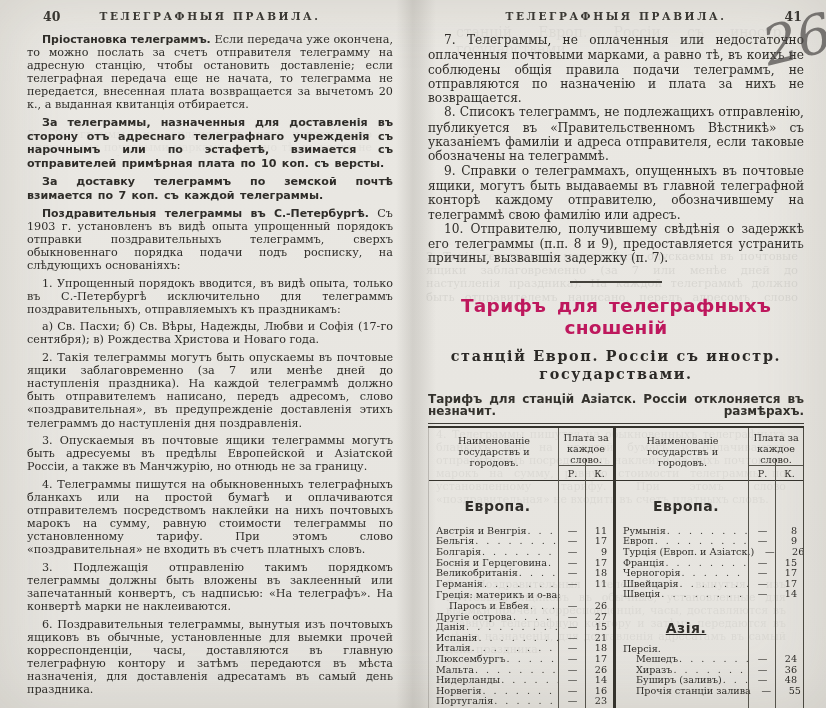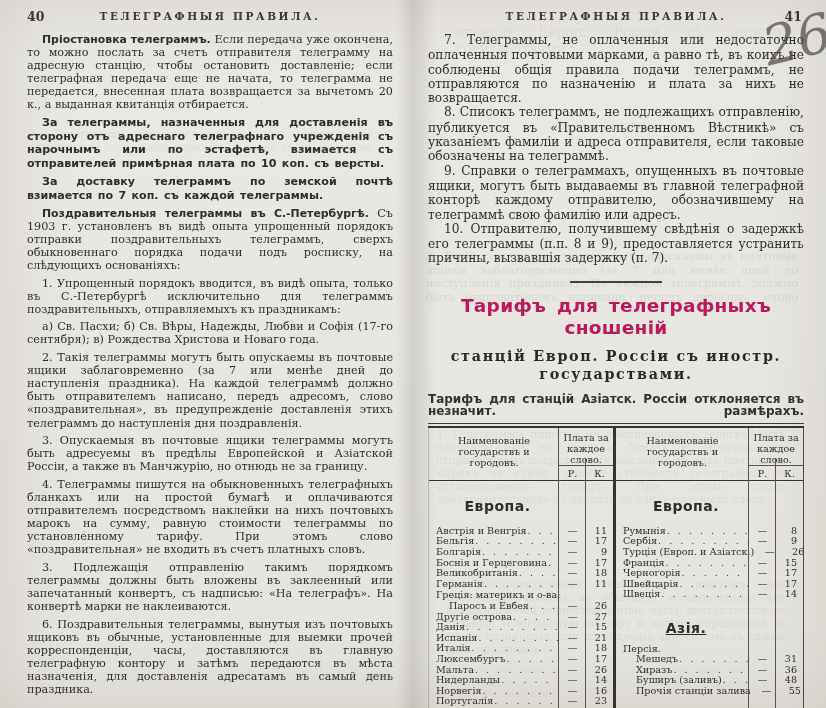--- a/index.html
+++ b/index.html
@@ -9,21 +9,21 @@
         background:linear-gradient(180deg,#eae8e3 0%,#e8e6e1 55%,#e5e3de 100%);
         box-shadow:inset 0 0 70px rgba(110,105,90,0.18);}
   .gutter{position:absolute;left:396px;top:0;width:40px;height:708px;
         background:linear-gradient(90deg,rgba(60,55,45,0) 0%,rgba(60,55,45,0.13) 42%,rgba(60,55,45,0.10) 58%,rgba(60,55,45,0) 100%);}
   .page{position:absolute;top:0;height:708px;box-sizing:border-box;color:#2f2d29;z-index:1;overflow:hidden;}
   .page-left{left:0;width:406px;padding:10px 13px 0 27px;}
   .page-right{left:414px;width:412px;padding:10px 22px 0 14px;}
 
   .running-head{position:relative;text-align:center;font-weight:bold;font-size:10.5px;
         letter-spacing:2.6px;color:#3a3833;margin-bottom:9px;height:14px;}
-  .pagenum{position:absolute;top:-1px;font-size:12.5px;letter-spacing:0;}
+  .pagenum{position:absolute;top:-1px;font-size:12.5px;letter-spacing:0;margin-left:16px;}
   .page-left .pagenum{left:0;}
   .page-right .pagenum{right:2px;}
 
   .page-left .para{font-size:11.2px;line-height:13.1px;text-align:justify;text-indent:15px;margin:0 0 4.5px;}
   .page-right .para{font-size:12.2px;line-height:14.3px;text-align:justify;text-indent:16px;margin:0;}
   .page-right .paras{margin-top:4px;}
   .para .lead{font-family:"DejaVu Sans",sans-serif;font-weight:bold;font-size:10.9px;}
   .para .lead:not(:empty)::after{content:" ";}
   .para.bold{font-family:"DejaVu Sans",sans-serif;font-weight:bold;font-size:11.1px;line-height:13.6px;word-spacing:1.5px;}
 
@@ -303,21 +303,21 @@
   </div>
 
   <div class="trow t-row">
     <span class="tlabel">Румынія</span>
     <span class="leader"></span>
     <span class="cell-r">—</span>
     <span class="cell-k">8</span>
   </div>
 
   <div class="trow t-row">
-    <span class="tlabel">Сербія</span>
+    <span class="tlabel">Европ</span>
     <span class="leader"></span>
     <span class="cell-r">—</span>
     <span class="cell-k">9</span>
   </div>
 
   <div class="trow t-row">
     <span class="tlabel">Турція (Европ. и Азіатск.)</span>
     <span class="leader"></span>
     <span class="cell-r">—</span>
     <span class="cell-k">26</span>
@@ -360,21 +360,21 @@
     <span class="tlabel">Персія.</span>
     <span class="leader"></span>
     <span class="cell-r"></span>
     <span class="cell-k"></span>
   </div>
 
   <div class="trow t-row indent">
     <span class="tlabel">Мешедъ</span>
     <span class="leader"></span>
     <span class="cell-r">—</span>
-    <span class="cell-k">31</span>
+    <span class="cell-k">24</span>
   </div>
 
   <div class="trow t-row indent">
     <span class="tlabel">Хиразъ</span>
     <span class="leader"></span>
     <span class="cell-r">—</span>
     <span class="cell-k">36</span>
   </div>
 
   <div class="trow t-row indent">

